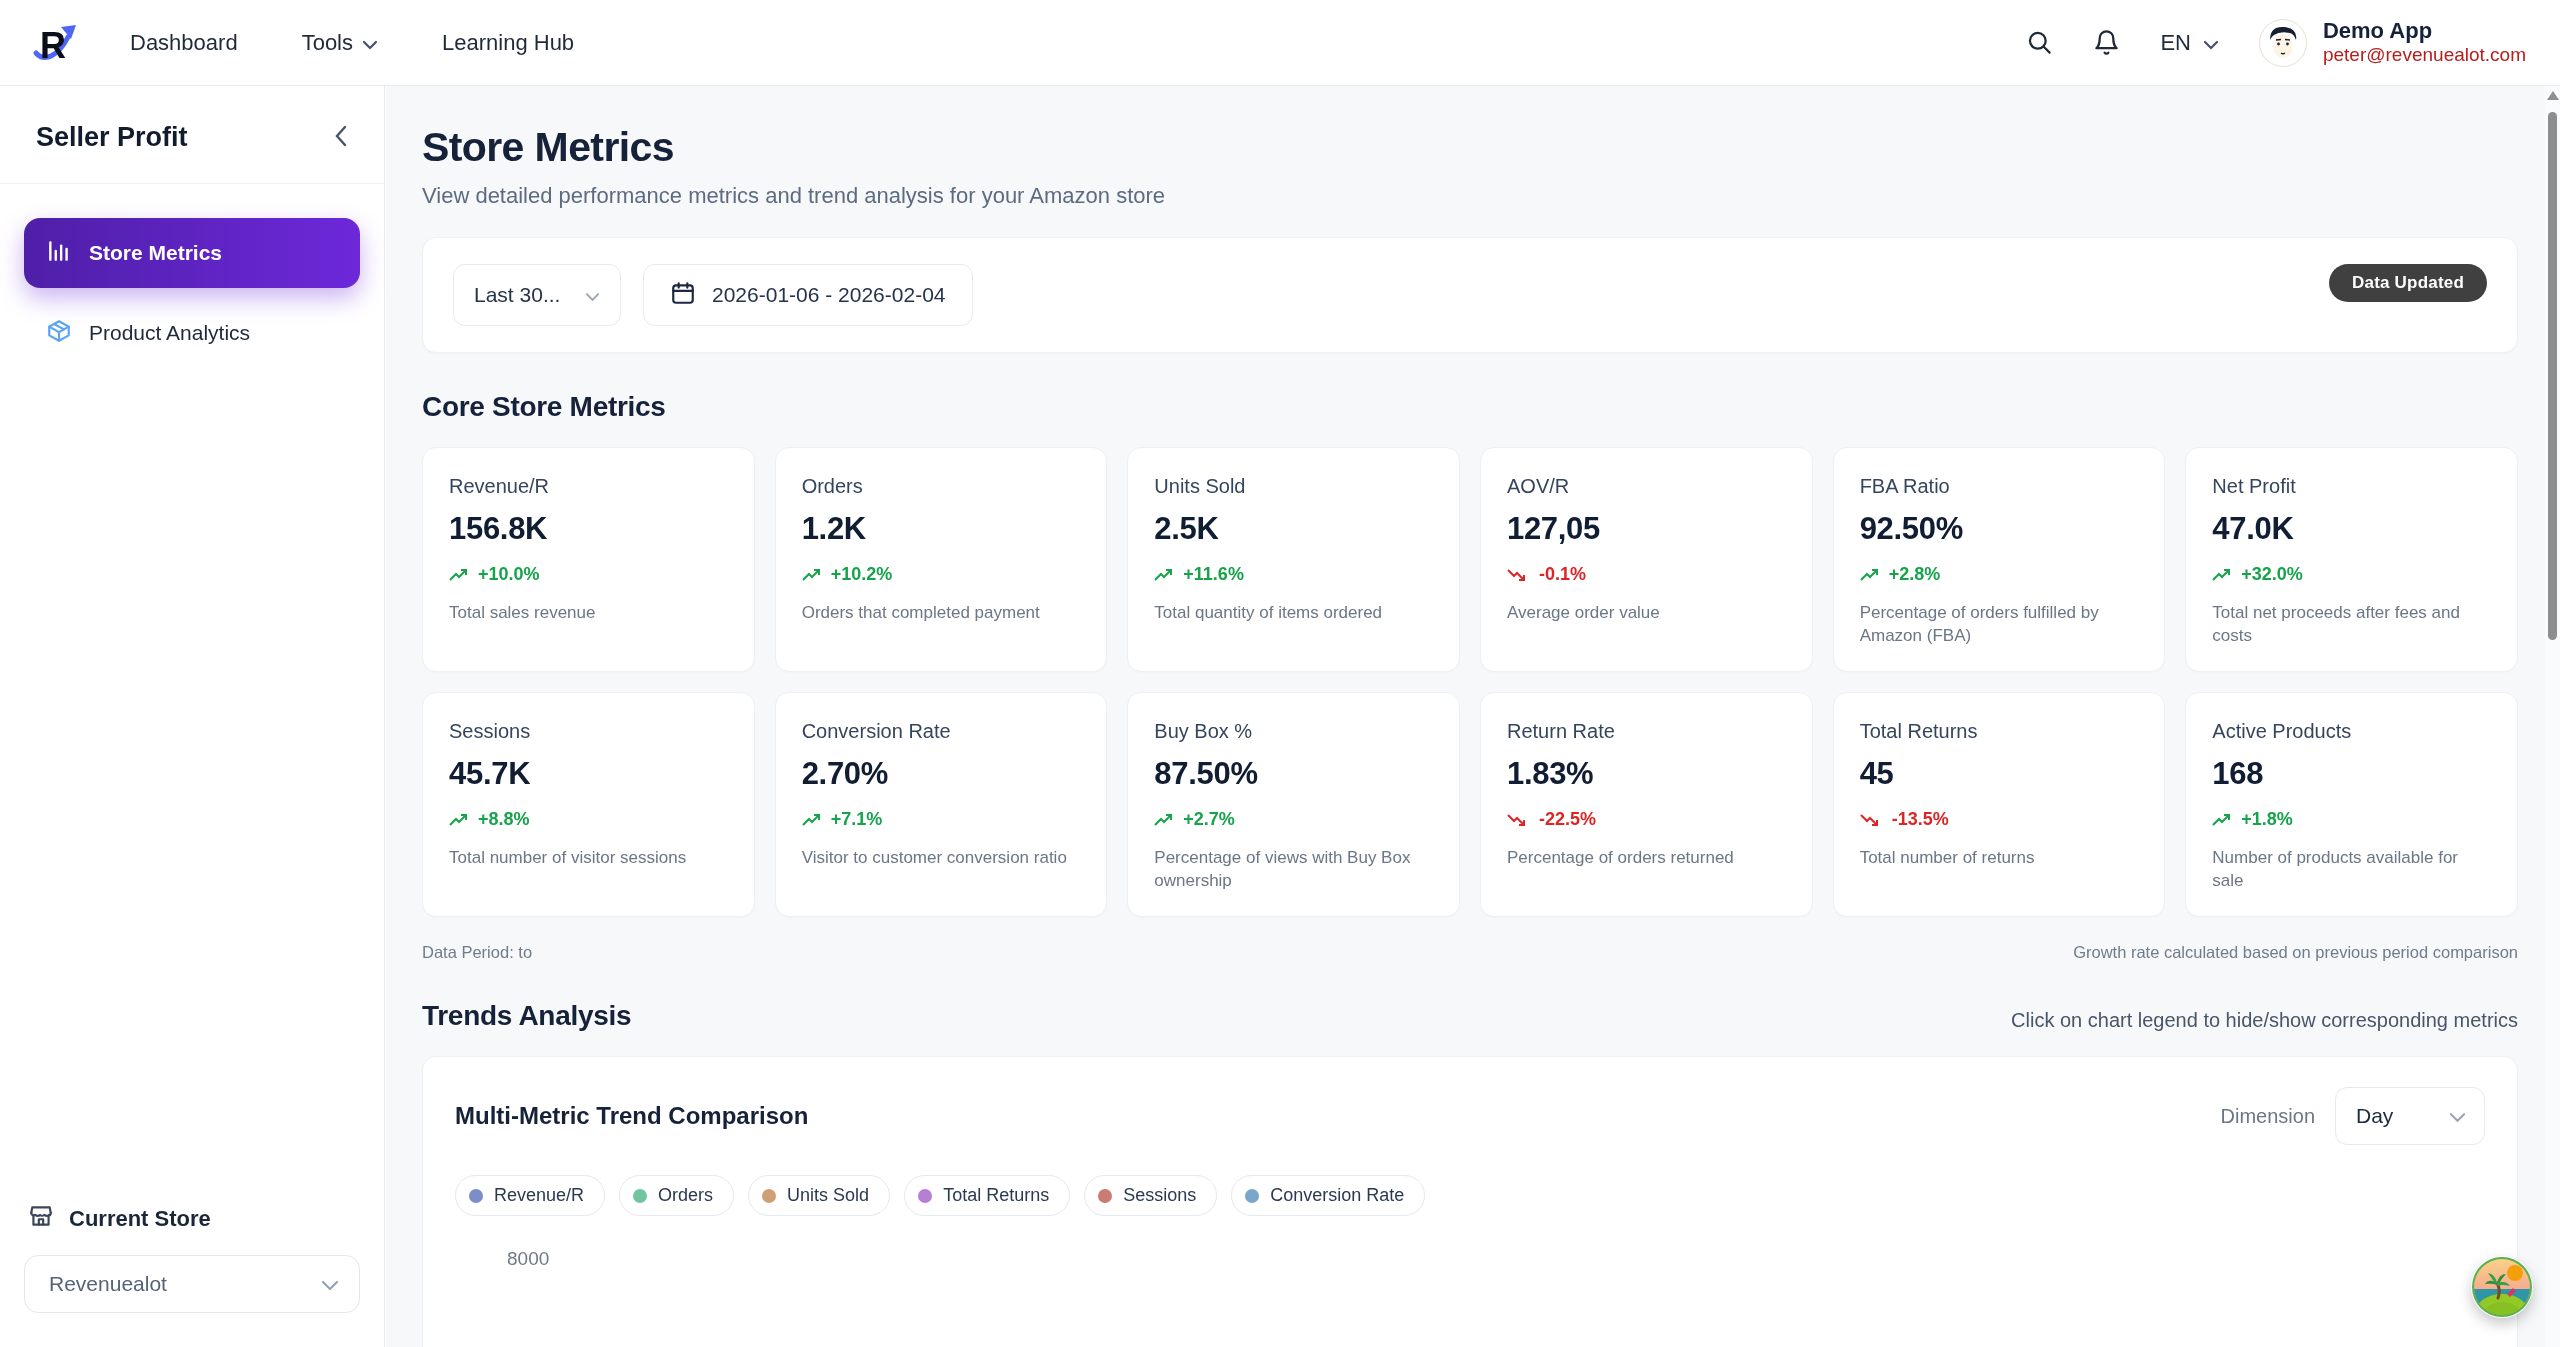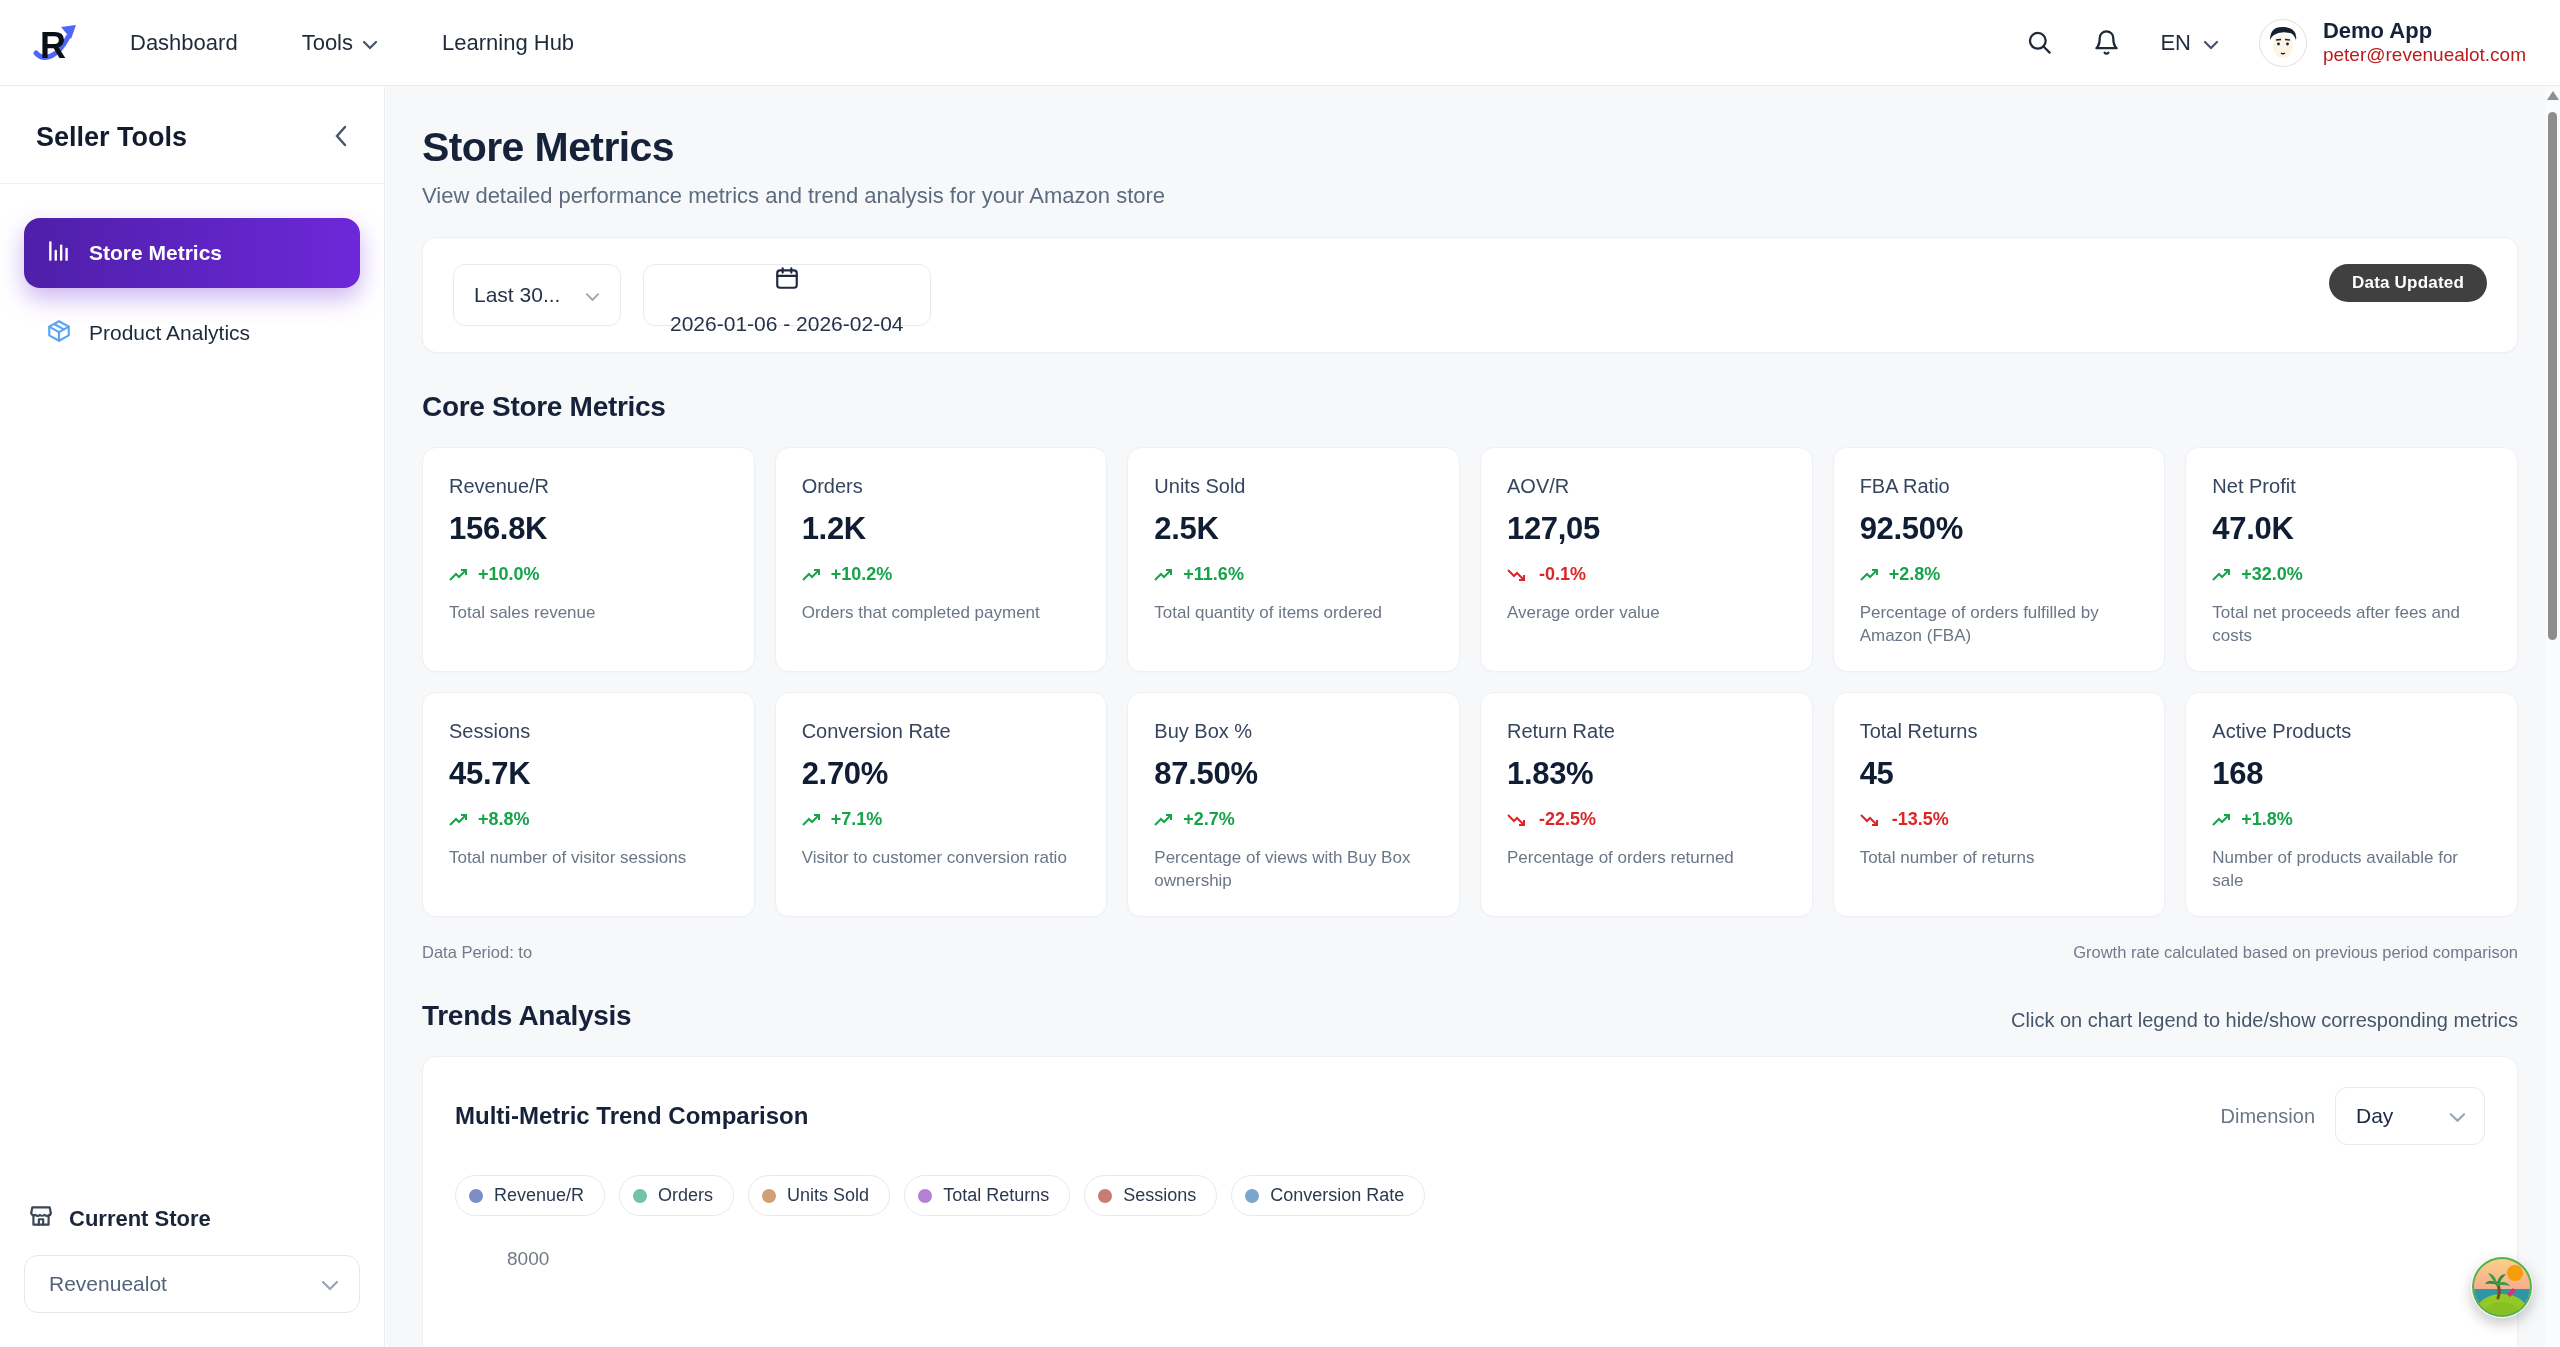--- a/index.html
+++ b/index.html
@@ -51,21 +51,21 @@
   
   .main { position:absolute; top:86px; left:386px; right:15px; bottom:0; background:#f7f8fa; padding:26px 27px 0 36px; overflow:hidden; }
   h1.page-title { font-size:41px; font-weight:800; color:#16213a; letter-spacing:-0.6px; margin:12px 0 12px; }
   .page-sub { font-size:22px; color:#5d6b80; margin-bottom:28px; }
 
   .filter-card { background:#fff; border:1px solid #eef0f4; border-radius:14px; padding:26px 30px;
                  display:flex; align-items:flex-start; box-shadow:0 1px 2px rgba(16,24,40,.03); }
   .ctrl { height:62px; border:1px solid #e6e9ef; border-radius:12px; background:#fff; display:flex; align-items:center;
           gap:16px; padding:0 20px; font-size:21px; color:#26334a; cursor:pointer; }
   .ctrl.range { width:168px; justify-content:space-between; margin-right:22px; }
-  .ctrl.dates { padding:0 26px;flex-direction:column; }
+  .ctrl.dates { padding:16px 26px; }
   .badge { margin-left:auto; background:#404040; color:#fff; font-size:17px; font-weight:700;
            padding:9px 23px; border-radius:999px; letter-spacing:.2px; }
 
   h2.section-title { font-size:28px; font-weight:700; color:#16213a; margin:38px 0 24px; letter-spacing:-0.3px; }
 
   .cards { display:grid; grid-template-columns:repeat(6,1fr); gap:20px; }
   .card { background:#fff; border:1px solid #eef0f4; border-radius:14px; padding:27px 26px 24px;
           min-height:196px; box-shadow:0 1px 2px rgba(16,24,40,.02); }
   .card-label { font-size:20px; font-weight:500; color:#35455e; }
   .card-value { font-size:31px; font-weight:800; color:#101d33; letter-spacing:-0.3px; margin:13px 0 17px; }
@@ -168,21 +168,21 @@
       <div>
         <div class="user-name">Demo App</div>
         <div class="user-email">peter@revenuealot.com</div>
       </div>
     </div>
   </div>
 </div>
 
 <div class="sidebar">
   <div class="sb-head">
-    <div class="sb-title">Seller Tools</div>
+    <div class="sb-title">Seller Profit</div>
     <div class="collapse">
       <span class="icon">
         <svg width="14" height="22" viewBox="0 0 14 22">
             <path d="M11 2 L3 11 L11 20" stroke="#475569" stroke-width="2.4" fill="none" stroke-linecap="round"></path>
           </svg>
       </span>
     </div>
   </div>
   <div class="sb-divider"></div>
   <div class="sb-item active">

